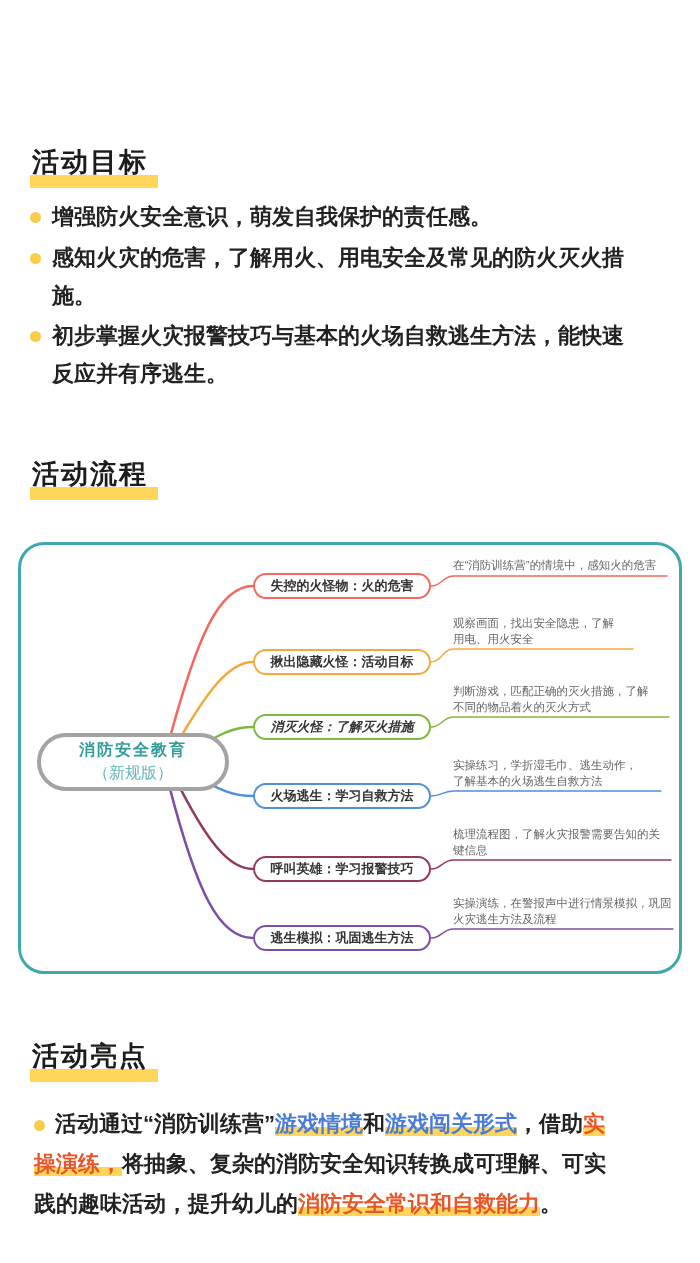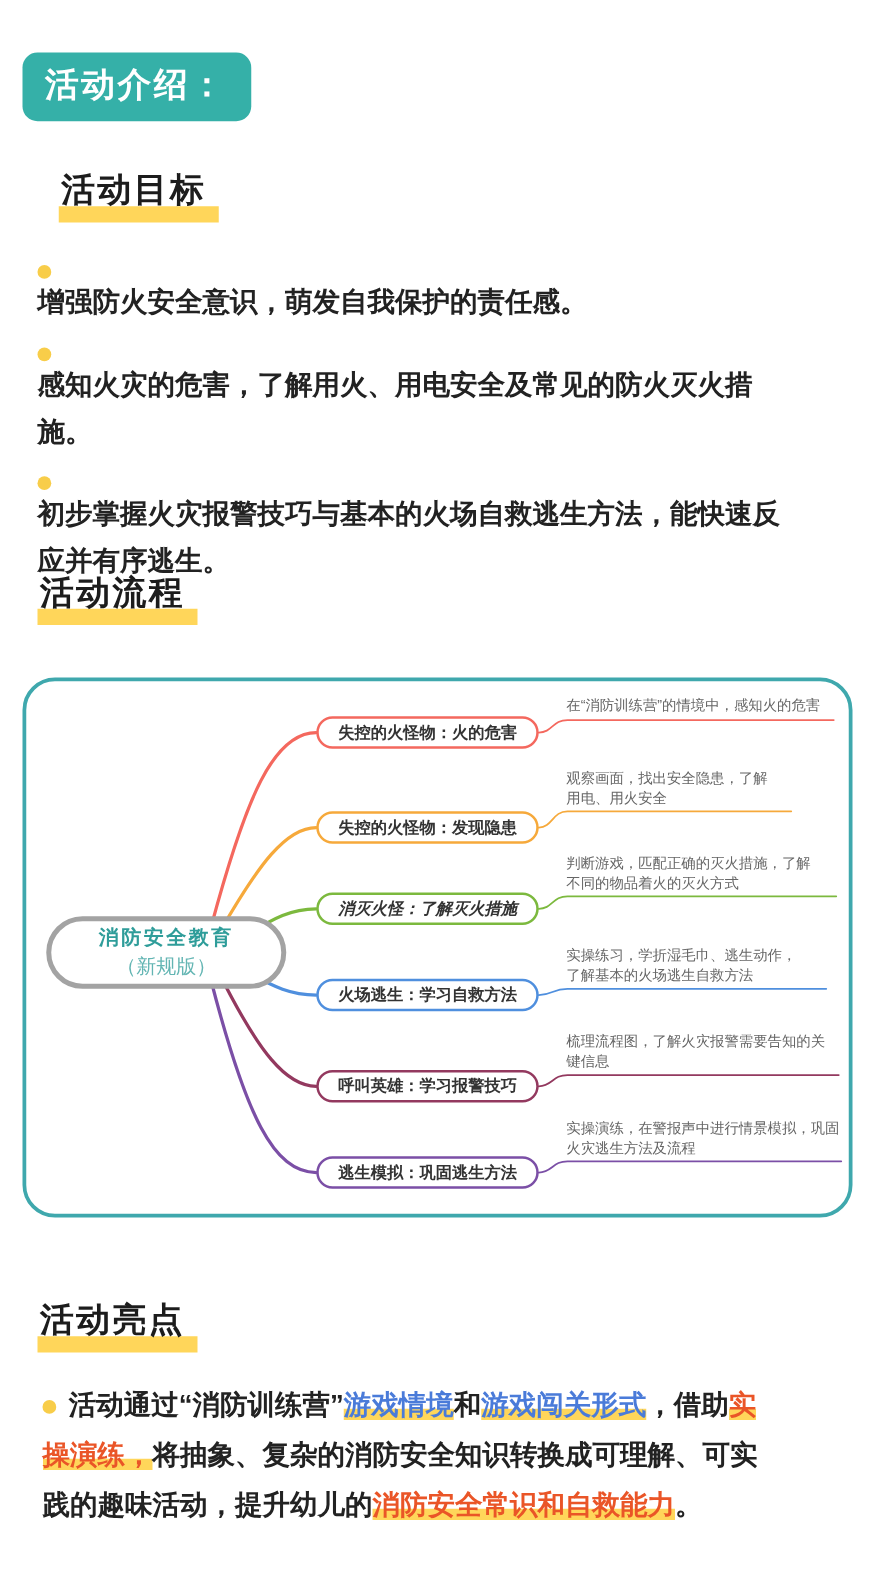--- a/index.html
+++ b/index.html
@@ -15,27 +15,27 @@
     font-size:27px;font-weight:700;letter-spacing:2px;
     padding:8px 20px 11px 18px;border-radius:12px;
   }
 
   
   .sec-title{
     position:absolute;font-size:27px;font-weight:700;color:#1c1c1c;letter-spacing:2px;
     padding:0 10px 8px 2px;
     background:linear-gradient(var(--marker,#ffd65a),var(--marker,#ffd65a)) no-repeat 0 100%/100% 13px;
   }
-  .goals-title{left:30px;top:134px;margin-left:17px;}
+  .goals-title{left:30px;top:144px;}
   .flow-title{left:30px;top:456px;}
   .hl-title{left:30px;top:1038px;}
 
   
   .goal-list{position:absolute;left:30px;top:198px;width:608px;list-style:none;margin:0;padding:0;}
-  .goal-item{display:flex;margin-bottom:3px;flex-direction:column;}
+  .goal-item{display:flex;margin-bottom:3px;}
   .dot{width:11px;height:11px;border-radius:50%;background:var(--dot,#f8cd49);flex:0 0 11px;margin:14px 11px 0 0;}
   .goal-text{font-size:22px;line-height:1.72;color:#222;font-weight:600;}
 
   
   .mindmap{
     position:absolute;left:18px;top:542px;width:664px;height:432px;box-sizing:border-box;
     border:3px solid var(--map-border,#3fa8ad);border-radius:26px;background:#fff;
   }
   .map-lines{position:absolute;left:0;top:0;z-index:1;}
   .center-node{
@@ -69,23 +69,20 @@
   .seg.red{
     color:var(--red,#ea5527);
     background:linear-gradient(var(--marker,#ffd65a),var(--marker,#ffd65a)) no-repeat 0 97%/100% 9px;
   }
 </style>
 </head>
 <body>
 
 <div class="page">
 
-  <div class="badge">
-    <span>活动介绍：</span>
-  </div>
 
   <div class="sec-title goals-title">活动目标</div>
 
   <ul class="goal-list">
     <li class="goal-item">
       <span class="dot"></span>
       <span class="goal-text">增强防火安全意识，萌发自我保护的责任感。</span>
     </li>
     <li class="goal-item">
       <span class="dot"></span>
@@ -118,21 +115,21 @@
         <path d="M410 393 C421 393 421 384 433 384 L652 384" stroke="#7b4fa6"></path>
       </g>
     </svg>
 
     <div class="center-node">
       <div class="center-title">消防安全教育</div>
       <div class="center-sub">（新规版）</div>
     </div>
 
     <div class="pill" style="top: 28px; border-color: rgb(244, 104, 94);">失控的火怪物：火的危害</div>
-    <div class="pill" style="top: 104px; border-color: rgb(246, 169, 59);">失控的火怪物：发现隐患</div>
+    <div class="pill" style="top: 104px; border-color: rgb(246, 169, 59);">揪出隐藏火怪：活动目标</div>
     <div class="pill" style="top: 169px; border-color: rgb(124, 185, 62); font-style: italic;">消灭火怪：了解灭火措施</div>
     <div class="pill" style="top: 238px; border-color: rgb(79, 143, 222);">火场逃生：学习自救方法</div>
     <div class="pill" style="top: 380px; border-color: rgb(123, 79, 166);">逃生模拟：巩固逃生方法</div>
     <div class="pill" style="top: 311px; border-color: rgb(147, 57, 95);">呼叫英雄：学习报警技巧</div>
 
     <div class="mdesc" style="top:12px">在“消防训练营”的情境中，感知火的危害</div>
     <div class="mdesc" style="top:70px">观察画面，找出安全隐患，了解
 用电、用火安全</div>
     <div class="mdesc" style="top:138px">判断游戏，匹配正确的灭火措施，了解
 不同的物品着火的灭火方式</div>

